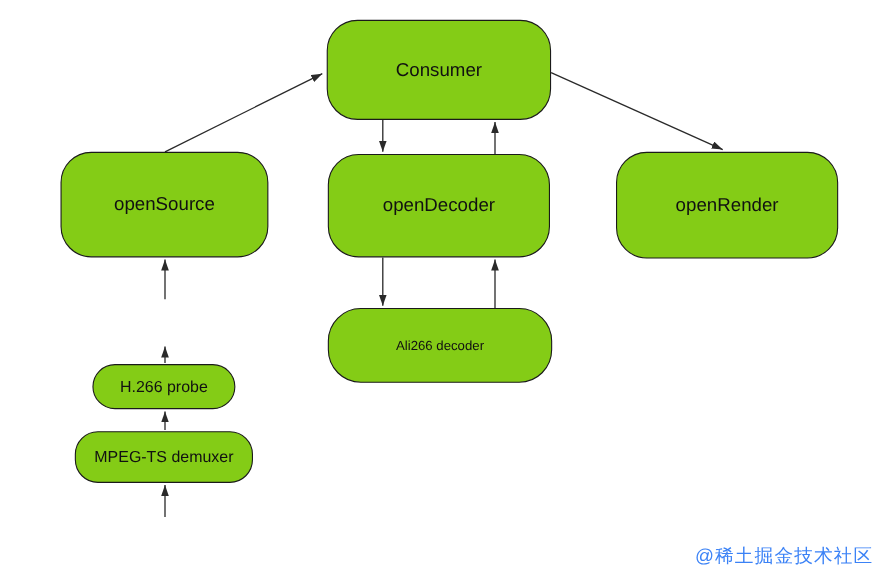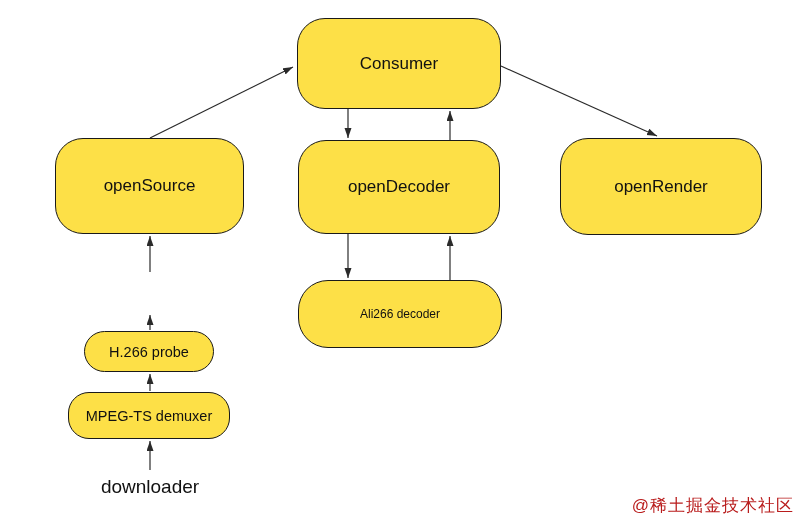--- a/index.html
+++ b/index.html
@@ -8,21 +8,21 @@
     width: 808px;
     height: 528px;
     background: #ffffff;
     overflow: hidden;
     font-family: "Liberation Sans", sans-serif;
   }
   .node {
     position: absolute;
     box-sizing: border-box;
     border: 1.5px solid #1a1a1a;
-    background: #fde047;
+    background: #84cc16;
     display: flex;
     align-items: center;
     justify-content: center;
     color: #111111;
     white-space: nowrap;
   }
   .node.big   { border-radius: 28px; font-size: 17px; }
   .node.pill  { border-radius: 21px; font-size: 14.5px; }
   .node.mid   { border-radius: 30px; font-size: 12px; }
   #n-consumer       { left: 297px; top: 18px;  width: 204px; height: 91px; }
@@ -84,17 +84,16 @@
 
   <div class="node big" id="n-openrender">openRender</div>
 
 
   <div class="node pill" id="n-h266-probe">H.266 probe</div>
 
   <div class="node pill" id="n-mpegts-demuxer">MPEG-TS demuxer</div>
 
   <div class="node mid" id="n-ali266-decoder">Ali266 decoder</div>
 
-  <div id="n-downloader">downloader</div>
 
-  <div id="watermark" style="color: #b91c1c;">@稀土掘金技术社区</div>
+  <div id="watermark" style="color: #3b82f6;">@稀土掘金技术社区</div>
 
 </div>
 
 </body></html>

